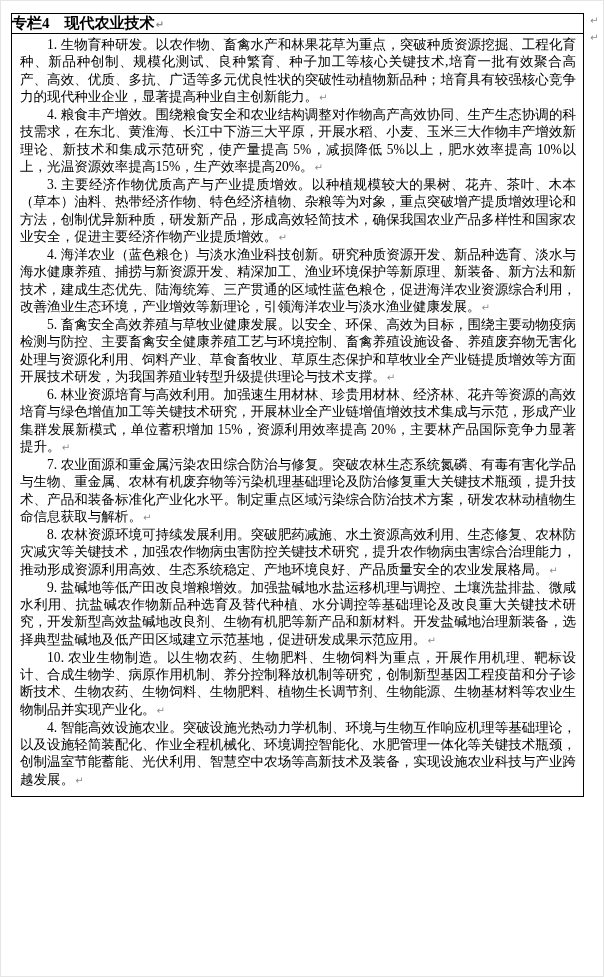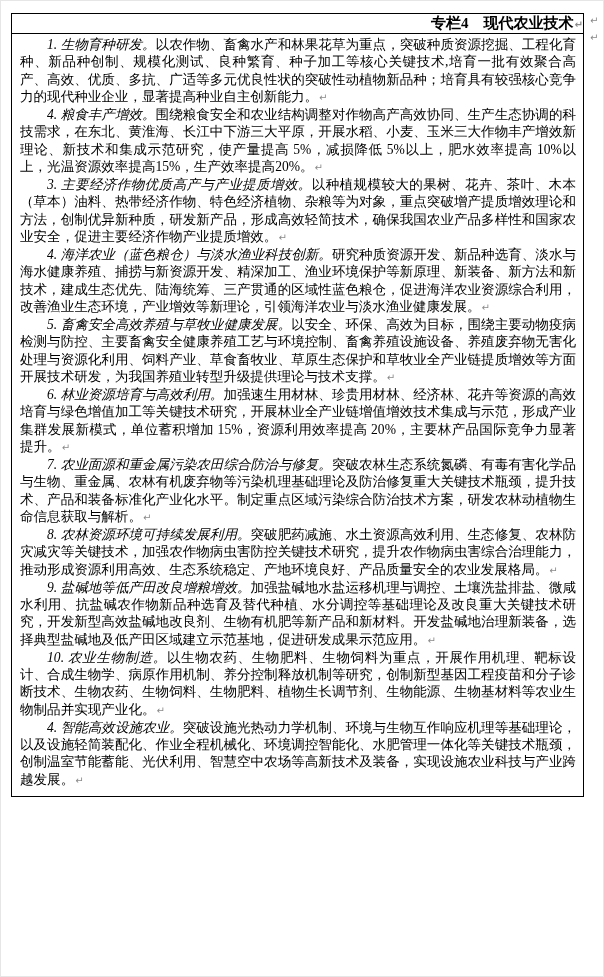--- a/index.html
+++ b/index.html
@@ -7,31 +7,31 @@
     width:604px;height:977px;background:#ffffff;position:relative;
     font-family:"Liberation Serif","DejaVu Serif",serif;
     color:#000;overflow:hidden;
   }
   .page-frame{position:absolute;left:0;top:0;right:0;bottom:0;border:1px solid #e6e6e6;pointer-events:none;}
   .column-box{
     position:absolute;left:11px;top:13px;width:573px;
     border:1px solid #000;background:#fff;box-sizing:border-box;
   }
   .box-title{
-    border-bottom:1px solid #000;text-align:right;
+    border-bottom:1px solid #000;text-align:left;
     font-weight:bold;font-size:15px;line-height:19px;height:19px;
     white-space:nowrap;
   }
   .box-body{
     padding:2px 7px 7px 8px;
     font-size:13.55px;line-height:17.25px;
     text-align:justify;text-justify:inter-ideograph;
   }
   .box-body p{margin:0;text-indent:2em;}
-  .para-lead{font-style:italic;}
+  .para-lead{}
   .pmark{
     color:#8a8a8a;font-size:10px;font-style:normal;
     font-family:"DejaVu Sans","Liberation Sans",sans-serif;
     padding-left:1px;
   }
   .row-end-mark{
     position:absolute;left:590px;color:#8a8a8a;font-size:10px;
     font-family:"DejaVu Sans","Liberation Sans",sans-serif;line-height:10px;
   }
   .row-end-mark.m0{top:16px;}

